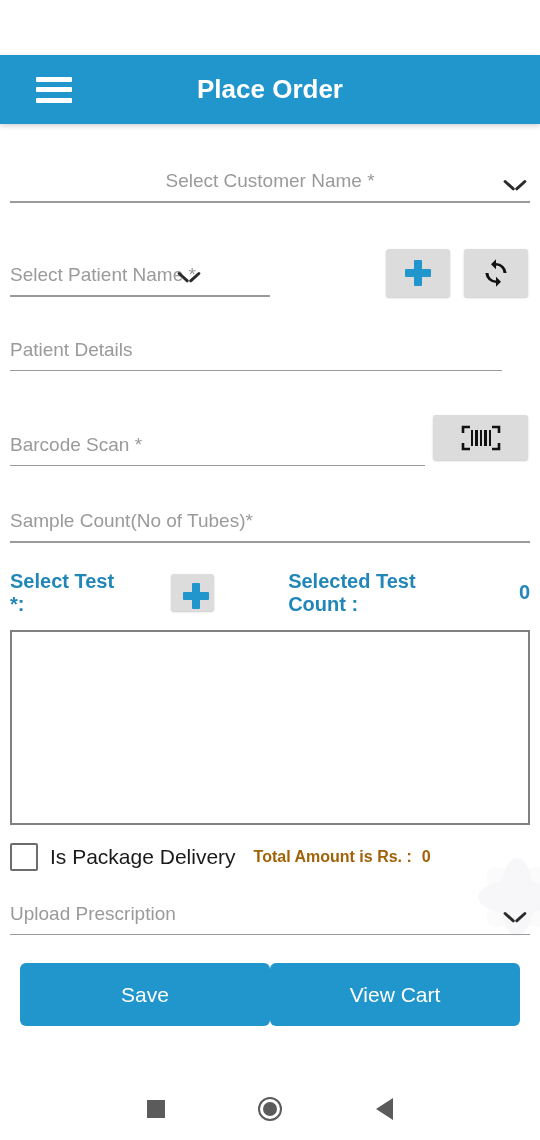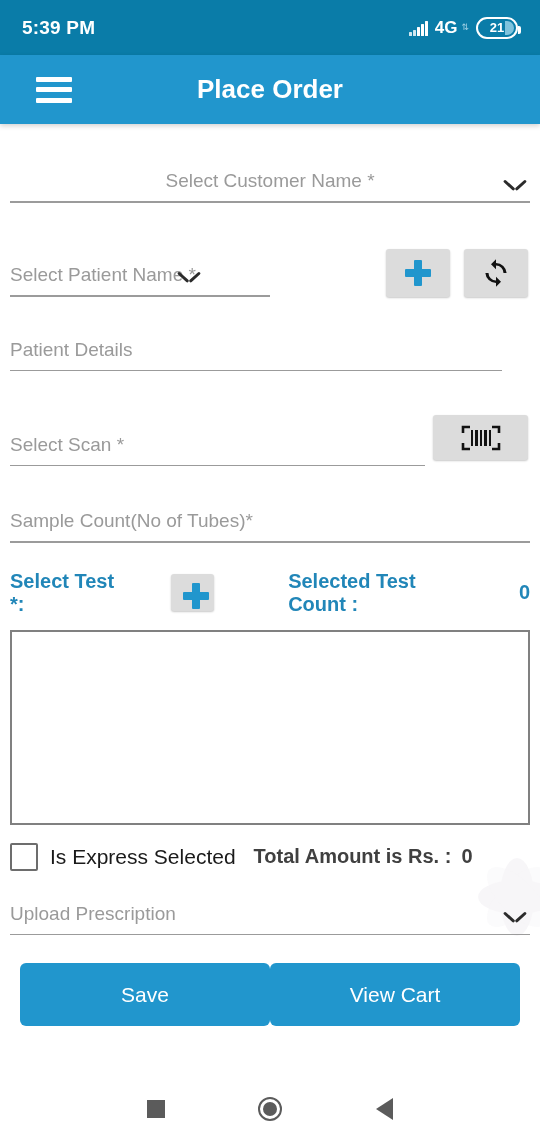--- a/index.html
+++ b/index.html
@@ -117,21 +117,21 @@
     margin:14px 10px 0 10px; height:195px;
     border:2px solid #808080; background:#fff;
   }
 
   .check-row{ display:flex; align-items:center; margin:18px 10px 0 10px; }
   .checkbox{
     width:28px; height:28px; border:2.5px solid #6d6d6d; border-radius:2px;
     background:#fff; cursor:pointer; flex:none;
   }
   .check-label{ font-size:21px; color:#1a1a1a; margin-left:12px; white-space:nowrap;}
-  .total-text{ font-size:20px; font-weight:bold; color:#404040; margin-left:18px; white-space:nowrap;}
+  .total-text{ font-size:16px; font-weight:bold; color:#a16207; margin-left:18px; white-space:nowrap;}
 
   
   .actions{ display:flex; gap:0; margin:28px 20px 0 20px; }
   .action-btn{
     flex:1; height:63px; background:#2196cd; border:none; border-radius:6px;
     color:#fff; font-size:21px; font-family:"Liberation Sans", sans-serif;
     cursor:pointer;
   }
 
   
@@ -149,38 +149,20 @@
   .nav-back{
     width:0; height:0; border-top:11px solid transparent;
     border-bottom:11px solid transparent; border-right:17px solid #5b5b5b;
   }
 </style>
 </head>
 <body>
 
 <div id="app">
 
-  <div class="statusbar">
-    <div class="status-time">5:39 PM</div>
-    <div class="status-right">
-      <span class="sig">
-        <i></i>
-          <i></i>
-          <i></i>
-          <i></i>
-          <i></i>
-      </span>
-      <span class="net-label">4G</span>
-      <span class="net-arrow">⇅</span>
-      <span class="battery">
-        <span class="lvl"></span>
-        <span>21</span>
-      </span>
-    </div>
-  </div>
 
   <div class="appbar">
     <div class="hamburger">
       <i></i>
         <i></i>
         <i></i>
     </div>
     <div class="appbar-title">Place Order</div>
   </div>
 
@@ -216,21 +198,21 @@
       </button>
     </div>
 
     <div class="field" style="margin-top:42px; margin-right:38px;">
       <span class="field-label">Patient Details</span>
       <div class="underline"></div>
     </div>
 
     <div class="row" style="margin-top:44px;">
       <div class="field" style="flex:1; margin-right:0;">
-        <span class="field-label">Select Scan *</span>
+        <span class="field-label">Barcode Scan *</span>
         <div class="underline" style="width:415px;"></div>
       </div>
       <button class="gray-btn" style="width:95px; height:45px; margin-right:12px; margin-bottom:6px;">
         <svg width="40" height="28" viewBox="0 0 40 28">
           <path d="M2 9 V3 h7" stroke="#111" stroke-width="2.6" fill="none"></path>
           <path d="M38 9 V3 h-7" stroke="#111" stroke-width="2.6" fill="none"></path>
           <path d="M2 19 v6 h7" stroke="#111" stroke-width="2.6" fill="none"></path>
           <path d="M38 19 v6 h-7" stroke="#111" stroke-width="2.6" fill="none"></path>
           <g fill="#111">
             <rect x="10" y="6" width="2" height="16"></rect>
@@ -255,21 +237,21 @@
         <span class="plus-glyph" style="width:20px;height:20px;"></span>
       </button>
       <span class="label-strong teal" style="margin-left:44px;">Selected Test Count :</span>
       <span class="label-strong teal" style="margin-left:12px;">0</span>
     </div>
 
     <div class="test-box"></div>
 
     <div class="check-row">
       <span class="checkbox"></span>
-      <span class="check-label">Is Express Selected</span>
+      <span class="check-label">Is Package Delivery</span>
       <span class="total-text">Total Amount is Rs. :</span>
       <span class="total-text" style="margin-left:10px;">0</span>
     </div>
 
     <div class="field" style="margin-top:32px;">
       <span class="field-label">Upload Prescription</span>
       <div class="underline"></div>
       <span class="chevron"></span>
     </div>
 

